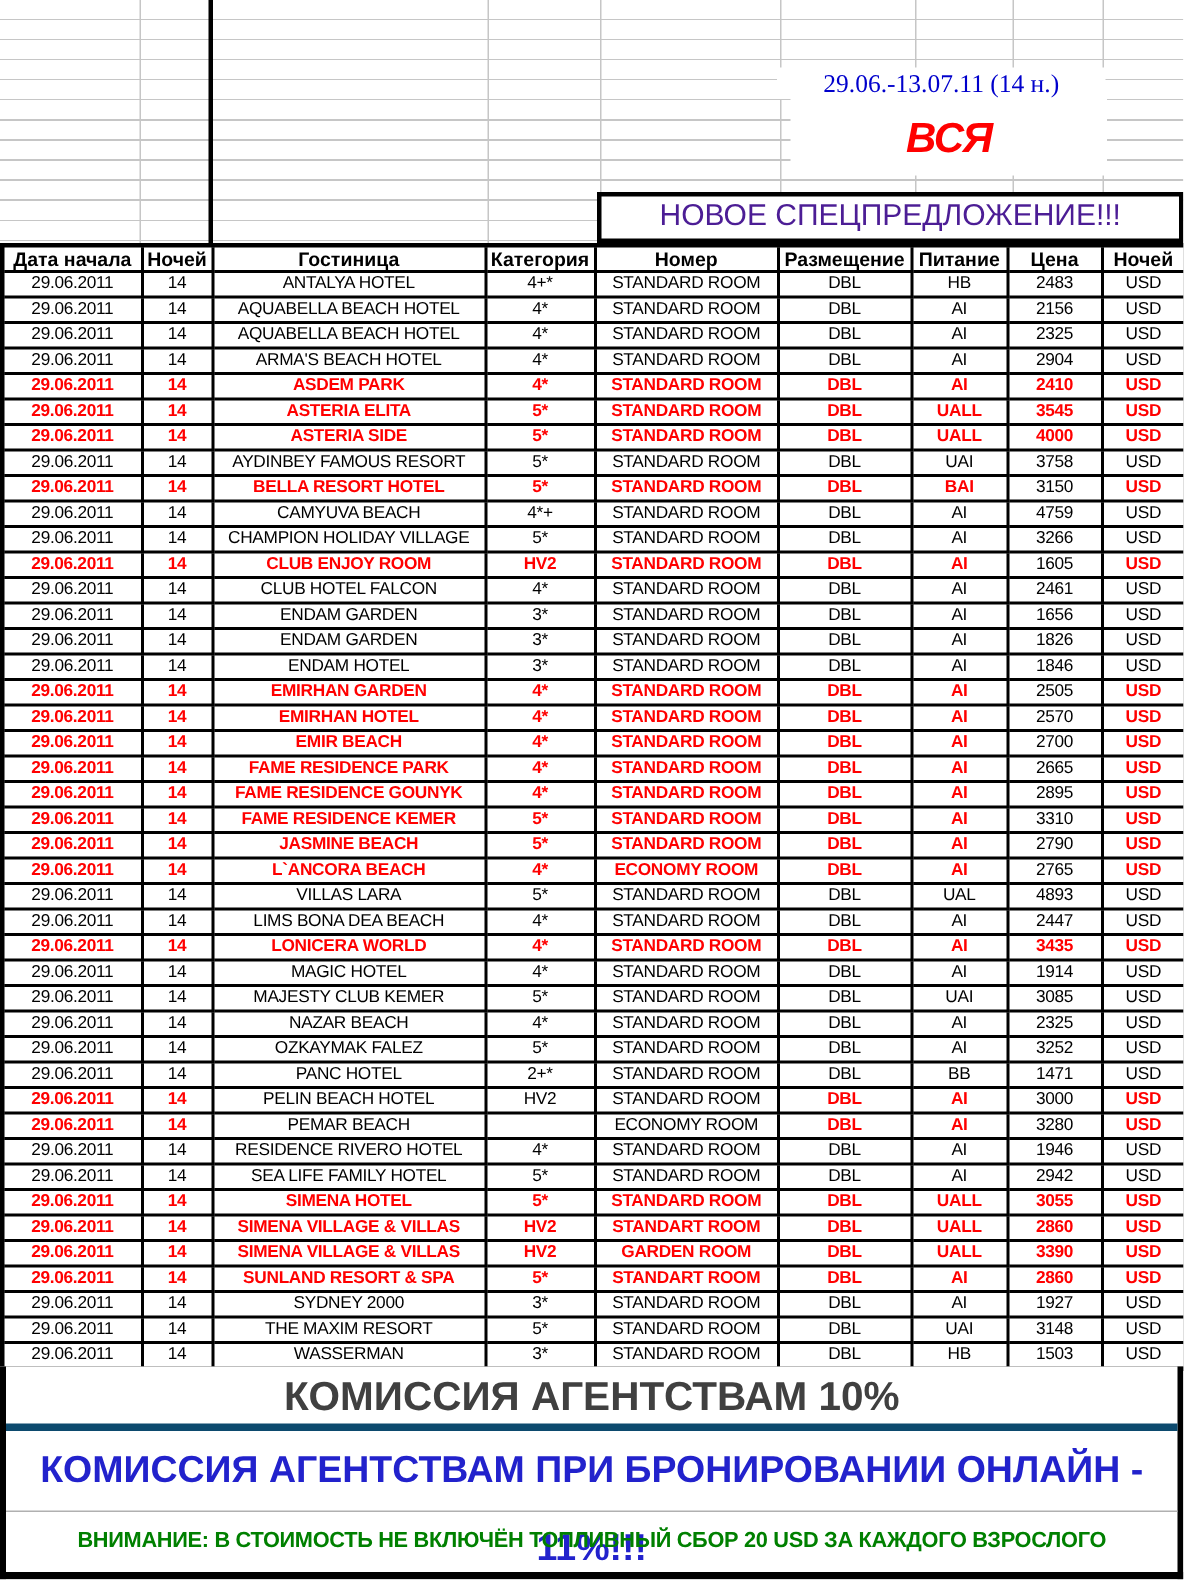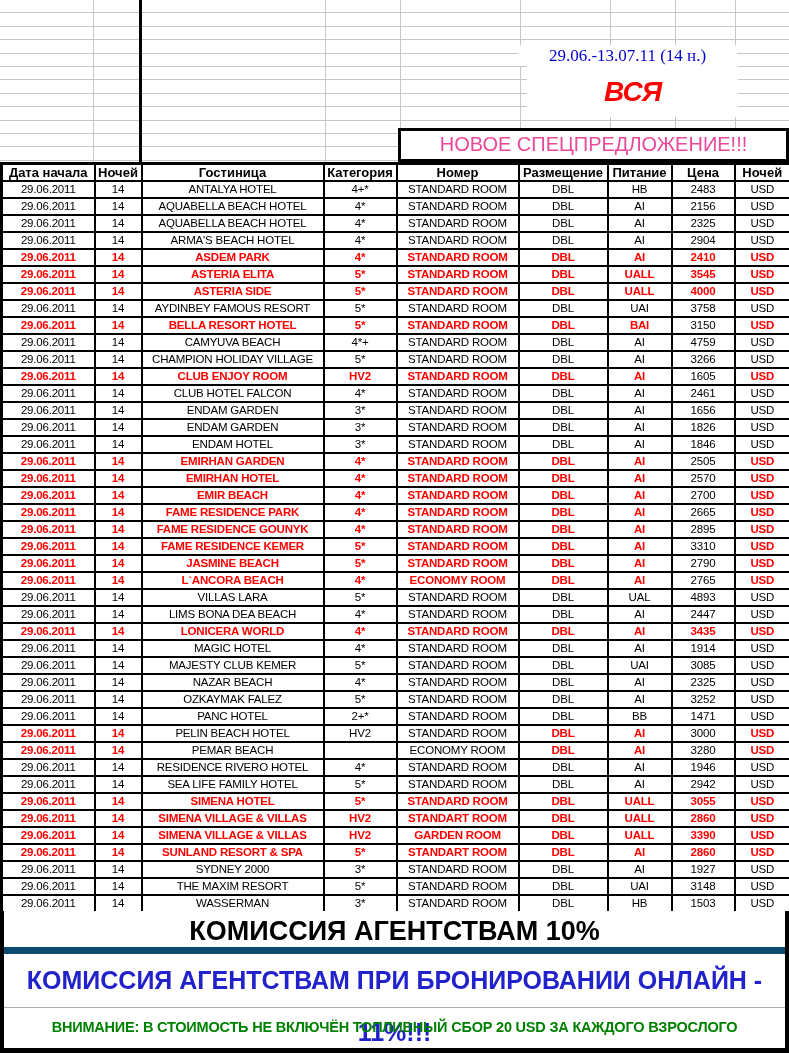--- a/index.html
+++ b/index.html
@@ -14,38 +14,38 @@
   .vline.thick { width:3px; background:#000; }
 
   .date-box { position:absolute; left:518px; top:29px; width:219px; height:21px;
     background:#fff; color:#0000cc; font-family:"Liberation Serif",serif;
     font-size:17px; line-height:21px; text-align:center;margin-top:16px; }
   .banner-box { position:absolute; left:527px; top:66px; width:211px; height:51px;
     background:#fff; color:#ff0000; font-weight:bold; font-style:italic;
     font-size:28px; line-height:51px; text-align:center; letter-spacing:-1px; }
   .offer-box { position:absolute; left:398px; top:128px; width:391px; height:34px;
     box-sizing:border-box; background:#fff; border:3px solid #000;
-    color:#ec4899; font-size:20px; line-height:27px; text-align:center; }
+    color:#4c1d95; font-size:20px; line-height:27px; text-align:center; }
 
   
   table.price-table { position:absolute; left:0; top:162px; width:789px;
     border-collapse:collapse; table-layout:fixed; border:3px solid #000; }
   .price-table th, .price-table td { border:2px solid #000; padding:0;
     text-align:center; vertical-align:middle; overflow:hidden; white-space:nowrap; }
   .price-table th { height:14px; font-size:13px; font-weight:bold; color:#000;text-align:center; }
   .price-table td { height:15px; font-size:11.5px; line-height:15px; color:#000;
     letter-spacing:-0.2px; }
   .price-table td.red { color:#ff0000; font-weight:bold; }
 
   
   .footer { position:absolute; left:0; top:911px; width:789px; height:142px;
     box-sizing:border-box; border-left:4px solid #000; border-right:4px solid #000;
     border-bottom:5px solid #000; background:#fff; }
   .f-red { box-sizing:border-box; height:43px; line-height:41px; text-align:center;
-    color:#000000; font-weight:bold; font-size:27px; border-bottom:7px solid #0c4a6e; }
+    color:#404040; font-weight:bold; font-size:27px; border-bottom:5px solid #0c4a6e; }
   .f-blue { box-sizing:border-box; height:54px; line-height:52px; text-align:center;
     color:#2222cc; font-weight:bold; font-size:25px; border-bottom:1px solid #b0b0b0; }
   .f-green { box-sizing:border-box; height:39px; line-height:38px; text-align:center;
     color:#008000; font-weight:bold; font-size:14.5px; letter-spacing:-0.2px; }
 </style>
 </head>
 <body>
 
 <div class="page">
 

